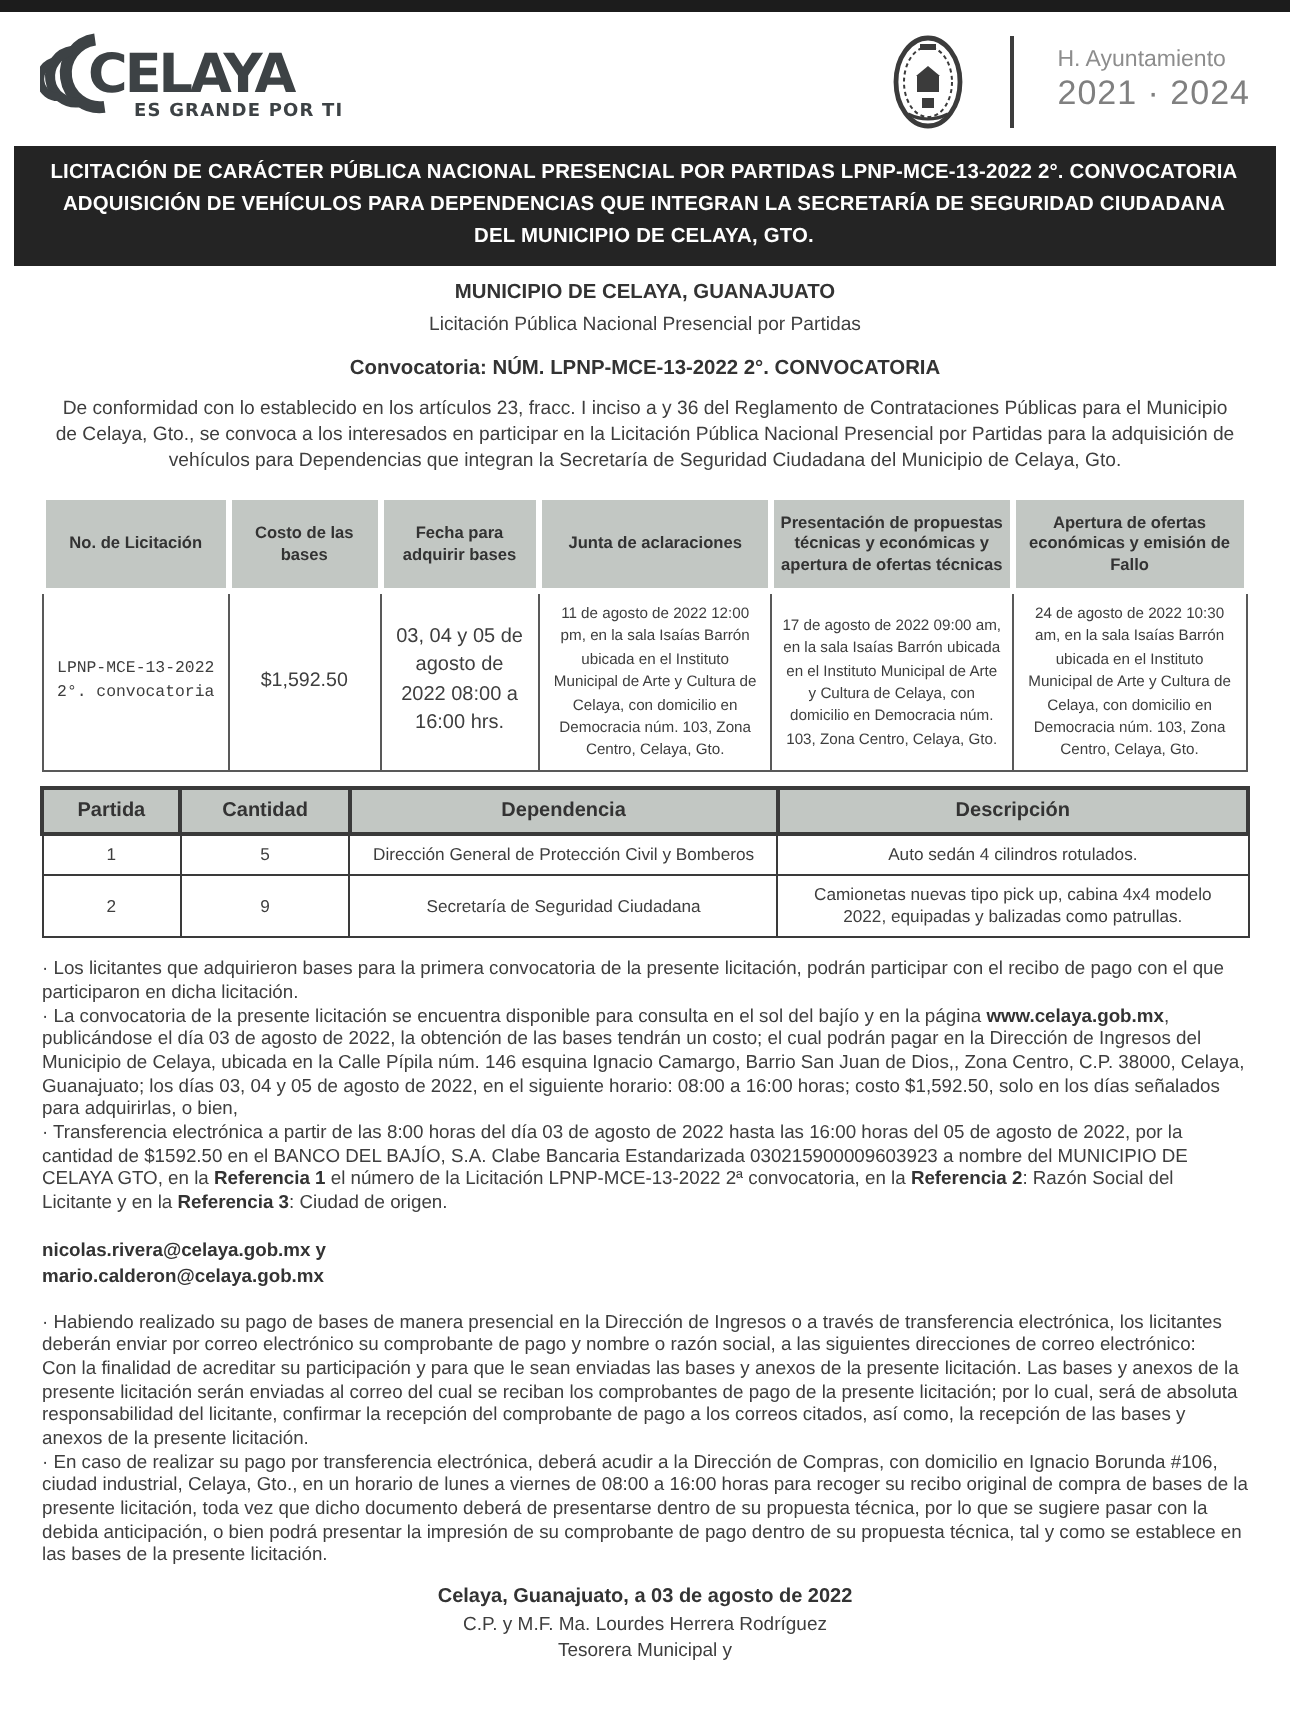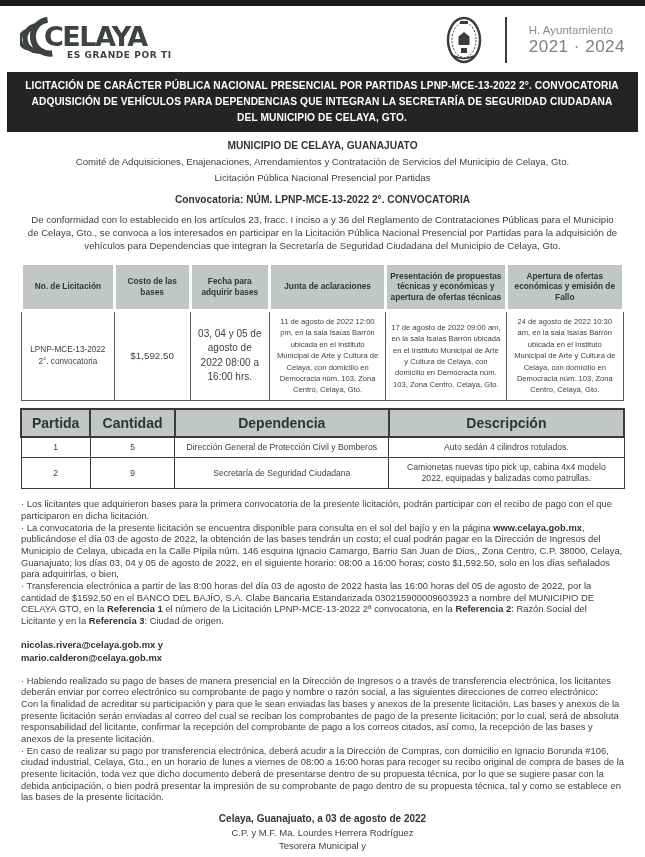--- a/index.html
+++ b/index.html
@@ -32,28 +32,28 @@
   table{border-collapse:collapse;table-layout:fixed;}
   .schedule{width:605px;margin:9px auto 0 auto;}
   .schedule th{
     background:#c2c7c3;border:3px solid #ffffff;
     font-size:8.3px;font-weight:bold;color:#333;line-height:1.3;
     padding:6px 3px;text-align:center;vertical-align:middle;
   }
   .schedule td{
     border:1px solid #595959;text-align:center;vertical-align:middle;padding:4px 5px;
   }
-  .schedule td.c0{font-size:8.2px;line-height:1.5;}
+  .schedule td.c0{font-size:8.2px;line-height:1.5;font-family:Liberation Mono, monospace;}
   .schedule td.c1{font-size:9.8px;}
   .schedule td.c2{font-size:10px;line-height:1.45;}
   .schedule td.c3,.schedule td.c4,.schedule td.c5{font-size:7.6px;line-height:1.5;}
   
   .items{width:605px;margin:7px auto 0 auto;}
   .items th{
-    background:#c2c7c3;border:2px solid #3a3a3a;font-size:14px;font-weight:bold;color:#333;
+    background:#c2c7c3;border:2px solid #3a3a3a;font-size:10px;font-weight:bold;color:#333;
     padding:5px 4px;text-align:center;
   }
   .items td{
     border:1px solid #3a3a3a;text-align:center;vertical-align:middle;
     font-size:8.6px;line-height:1.3;padding:4px 6px;
   }
   
   .paras{margin:9px 21px 0 21px;font-size:9.4px;line-height:1.24;}
   .para{margin:0;}
   .para b{font-weight:bold;color:#333;margin-top:40px;}
@@ -95,21 +95,20 @@
       <div class="ayto-1">H. Ayuntamiento</div>
       <div class="ayto-2">2021 · 2024</div>
     </div>
   </div>
 </div>
 
 <div class="banner">LICITACIÓN DE CARÁCTER PÚBLICA NACIONAL PRESENCIAL POR PARTIDAS LPNP-MCE-13-2022 2°. CONVOCATORIA ADQUISICIÓN DE VEHÍCULOS PARA DEPENDENCIAS QUE INTEGRAN LA SECRETARÍA DE SEGURIDAD CIUDADANA DEL MUNICIPIO DE CELAYA, GTO.</div>
 
 <div class="title-block">
   <div class="t1">MUNICIPIO DE CELAYA, GUANAJUATO</div>
-  <div class="t2">Comité de Adquisiciones, Enajenaciones, Arrendamientos y Contratación de Servicios del Municipio de Celaya, Gto.</div>
   <div class="t3">Licitación Pública Nacional Presencial por Partidas</div>
   <div class="t4">Convocatoria: NÚM. LPNP-MCE-13-2022 2°. CONVOCATORIA</div>
 </div>
 
 <div class="intro">De conformidad con lo establecido en los artículos 23, fracc. I inciso a y 36 del Reglamento de Contrataciones Públicas para el Municipio de Celaya, Gto., se convoca a los interesados en participar en la Licitación Pública Nacional Presencial por Partidas para la adquisición de vehículos para Dependencias que integran la Secretaría de Seguridad Ciudadana del Municipio de Celaya, Gto.</div>
 
 <table class="schedule">
   <colgroup>
     <col style="width:15.4%">
       <col style="width:12.6%">

